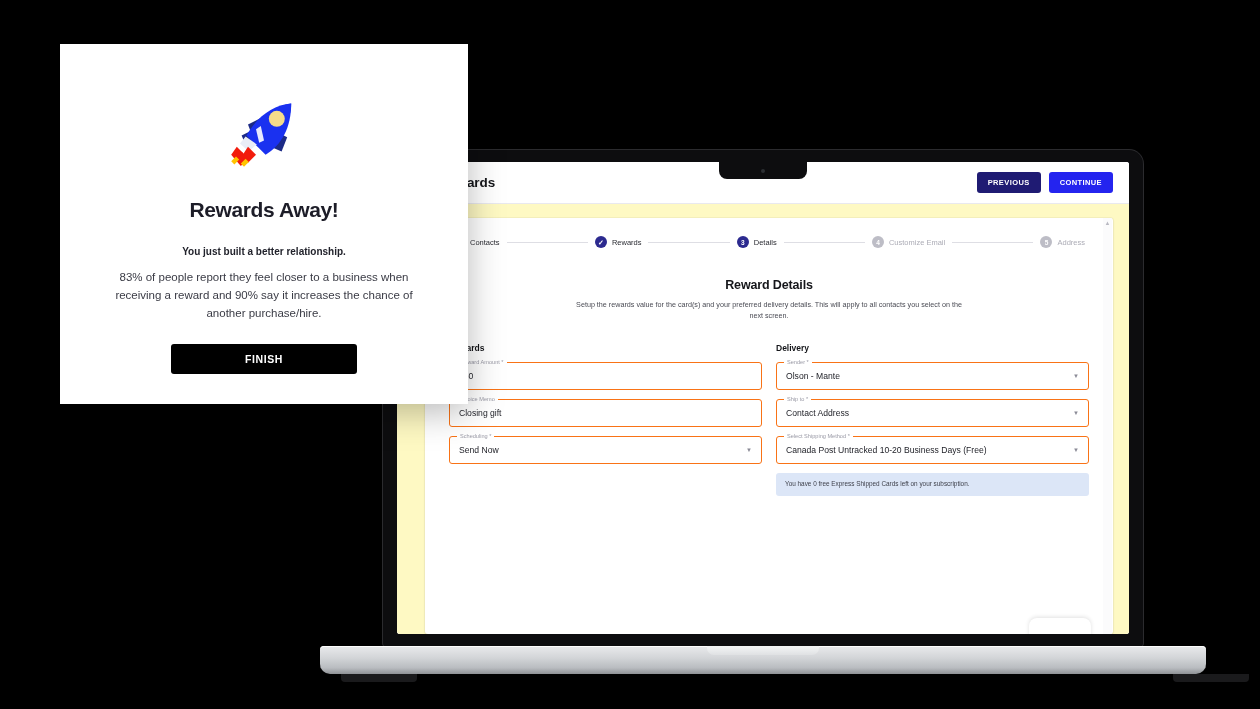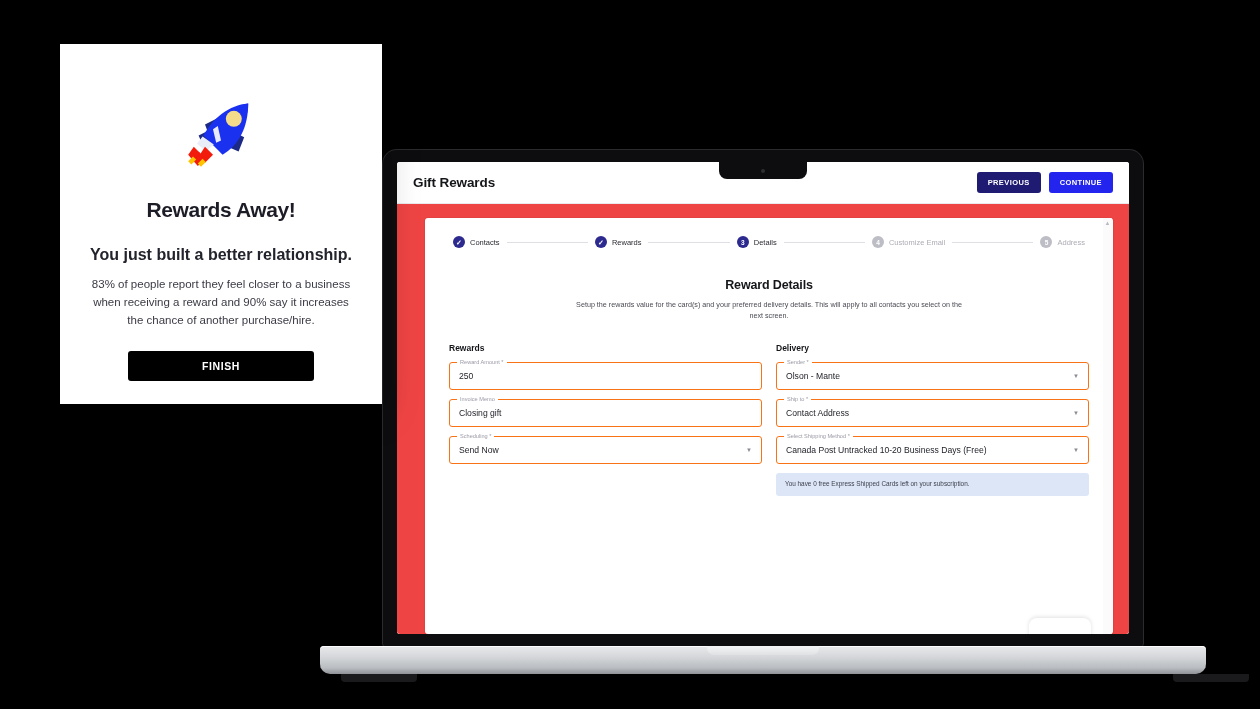--- a/index.html
+++ b/index.html
@@ -93,21 +93,21 @@
     border:none;border-radius:3px;
     font-size:7.5px;font-weight:700;letter-spacing:0.4px;
     color:#fff;padding:6px 11px;cursor:pointer;
     font-family:"Liberation Sans", sans-serif;
   }
   .btn-prev{background:#1f1b73;}
   .btn-cont{background:#2424ef;text-align:right;}
 
   .page{
     position:absolute;left:0;top:42px;right:0;bottom:0;
-    background:#ef4444;
+    background:#fef9c3;
     padding:14px 16px 0 28px;
     box-sizing:border-box;
   }
   .card{
     position:relative;
     height:100%;
     background:#fff;
     border-radius:3px;
     box-shadow:0 1px 3px rgba(20,20,40,.07), 0 0 0 1px rgba(20,20,40,.04);
     padding:18px 24px 0 24px;
@@ -199,38 +199,38 @@
     width:62px;height:22px;
     background:#ffffff;
     border-radius:8px 8px 0 0;
     box-shadow:0 -1px 4px rgba(0,0,0,.12);
   }
 
   
   .modal{
     position:absolute;
     left:60px; top:44px;
-    width:322px; height:360px;
+    width:408px; height:360px;
     background:#ffffff;
     box-shadow:0 8px 34px rgba(0,0,0,.28);
     box-sizing:border-box;
     padding:40px 28px 0;
     text-align:center;
     z-index:80;
   }
   .rocket{
     width:80px;height:80px;margin:10px auto 0;display:block;
   }
   .modal h1{
     margin:24px 0 0;
     font-size:21px;font-weight:700;color:#1d1d28;letter-spacing:-0.4px;
   }
   .modal .sub{
     margin:24px 0 0;
-    font-size:16px;font-weight:700;color:#22232c;
+    font-size:10px;font-weight:700;color:#22232c;
   }
   .modal .body{
     margin:12px auto 0;
     font-size:11.5px;line-height:1.55;color:#3a3b45;
     max-width:300px;
   }
   .finish{
     display:block;
     margin:22px auto 0;
     width:186px;height:30px;

